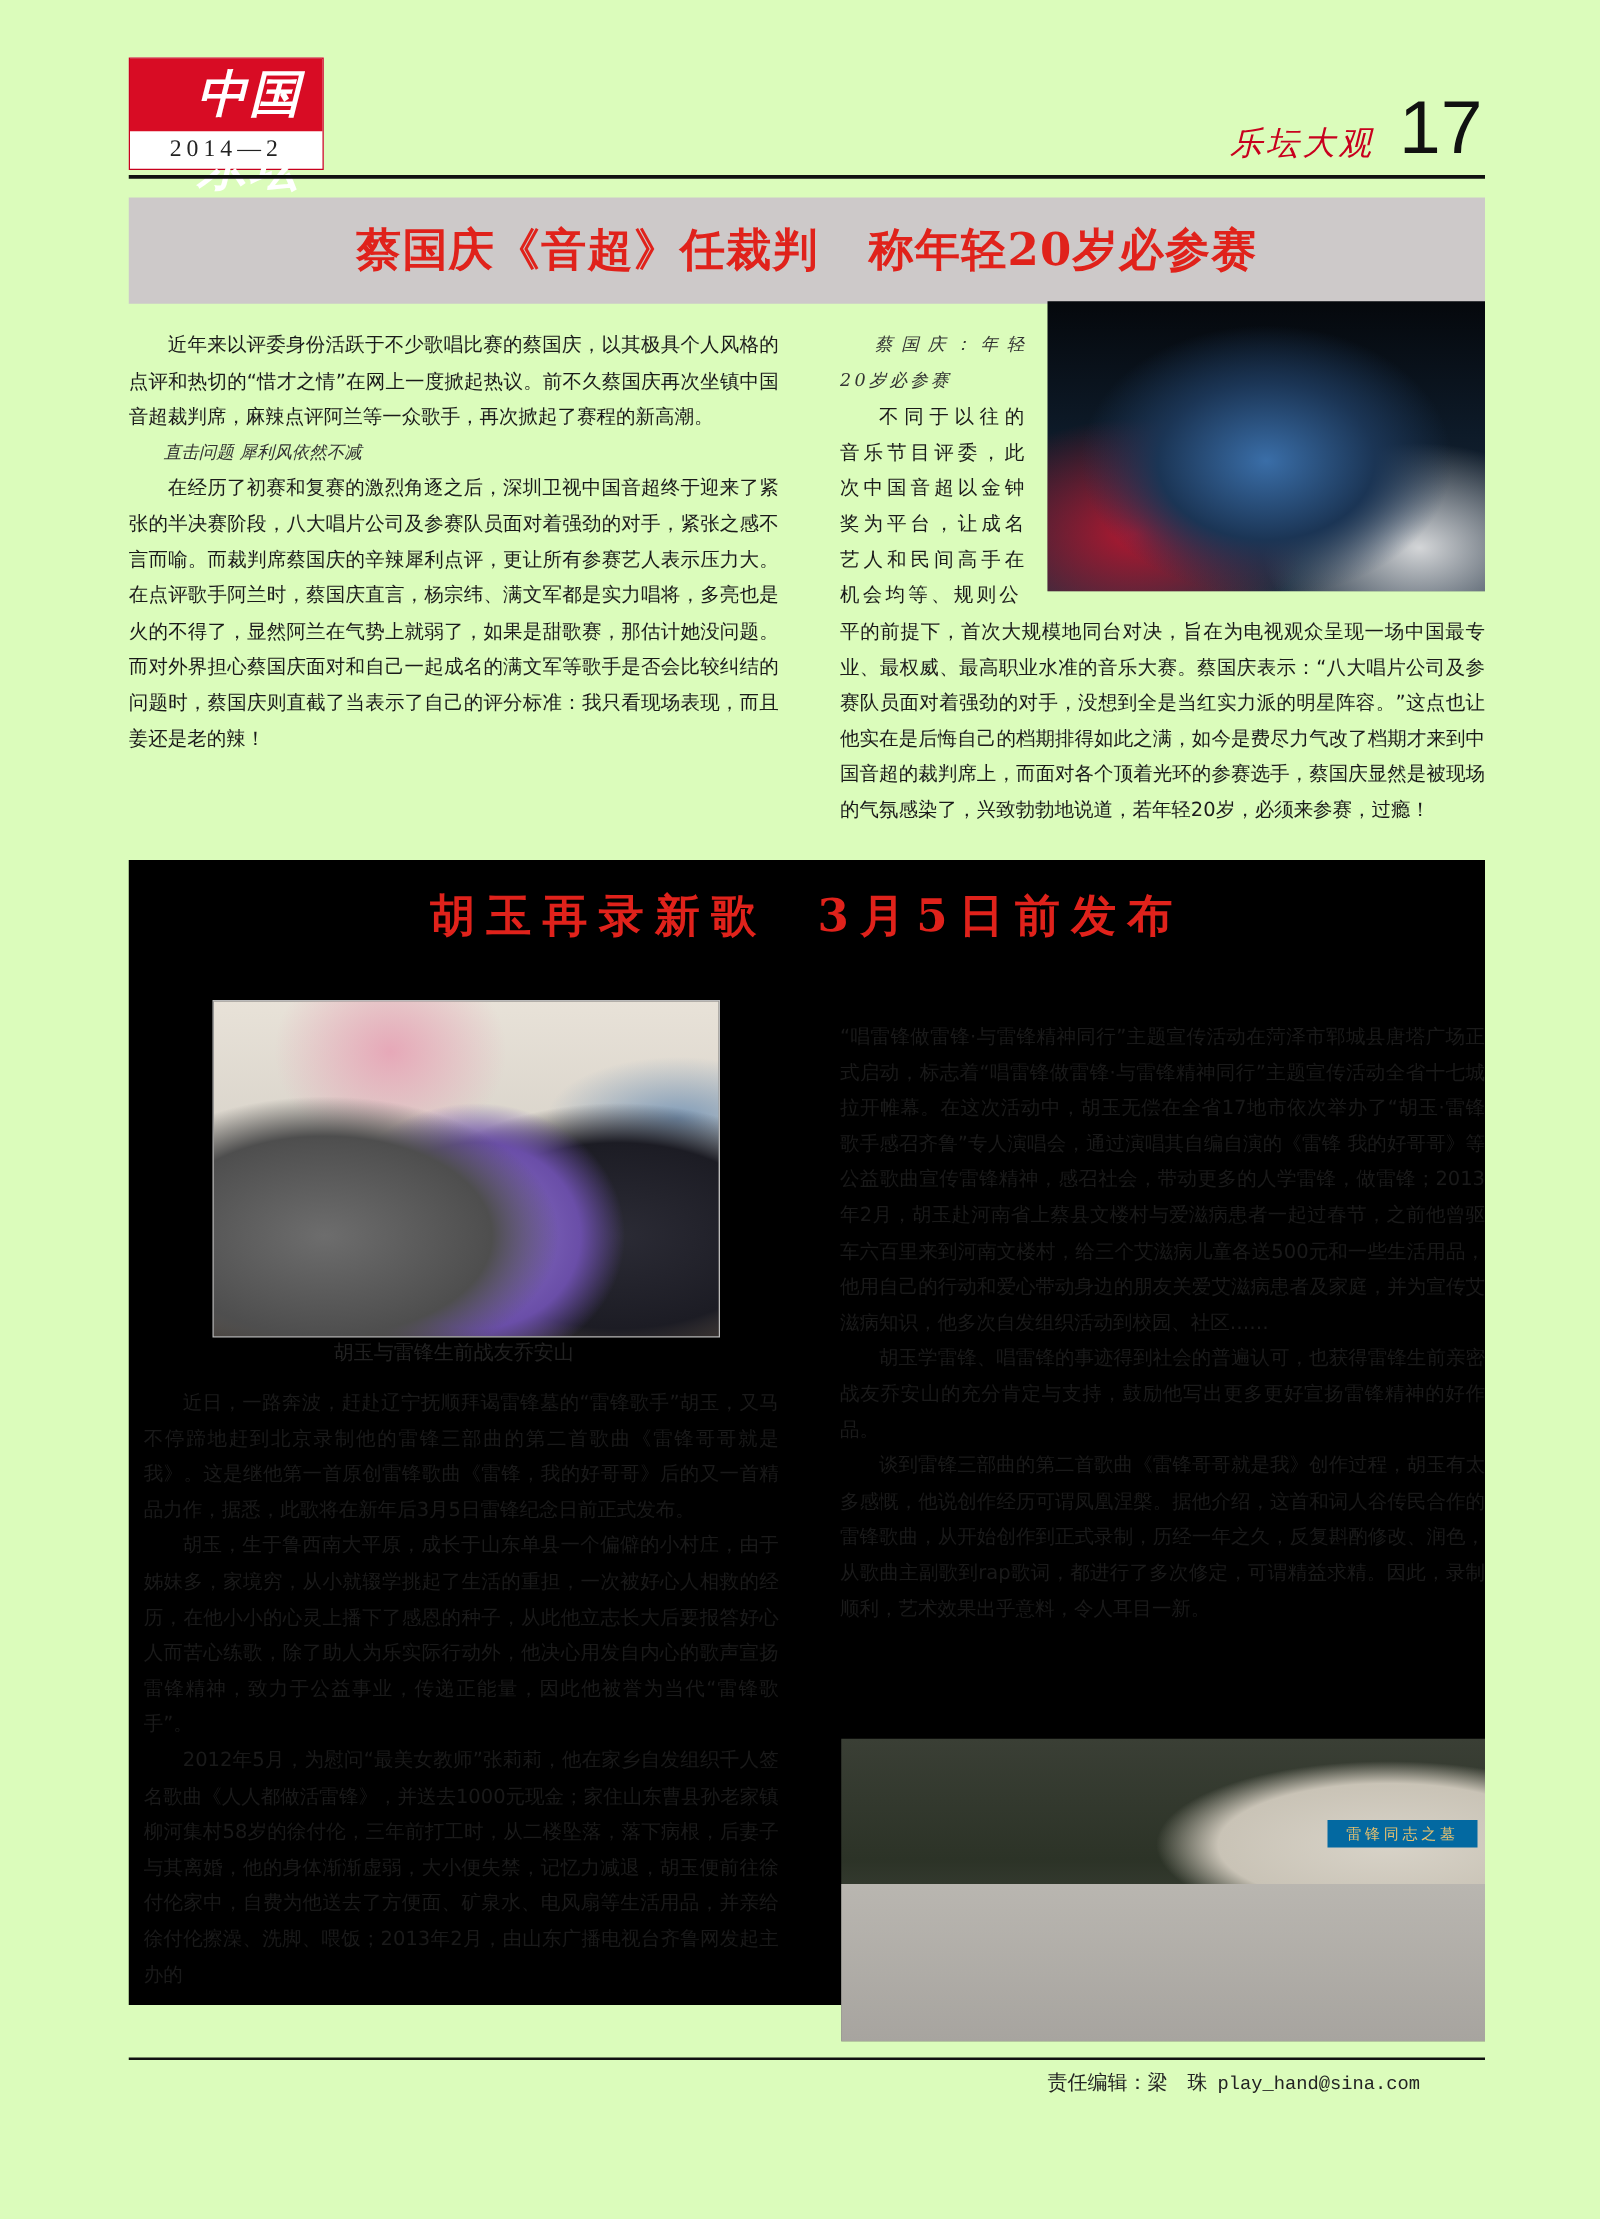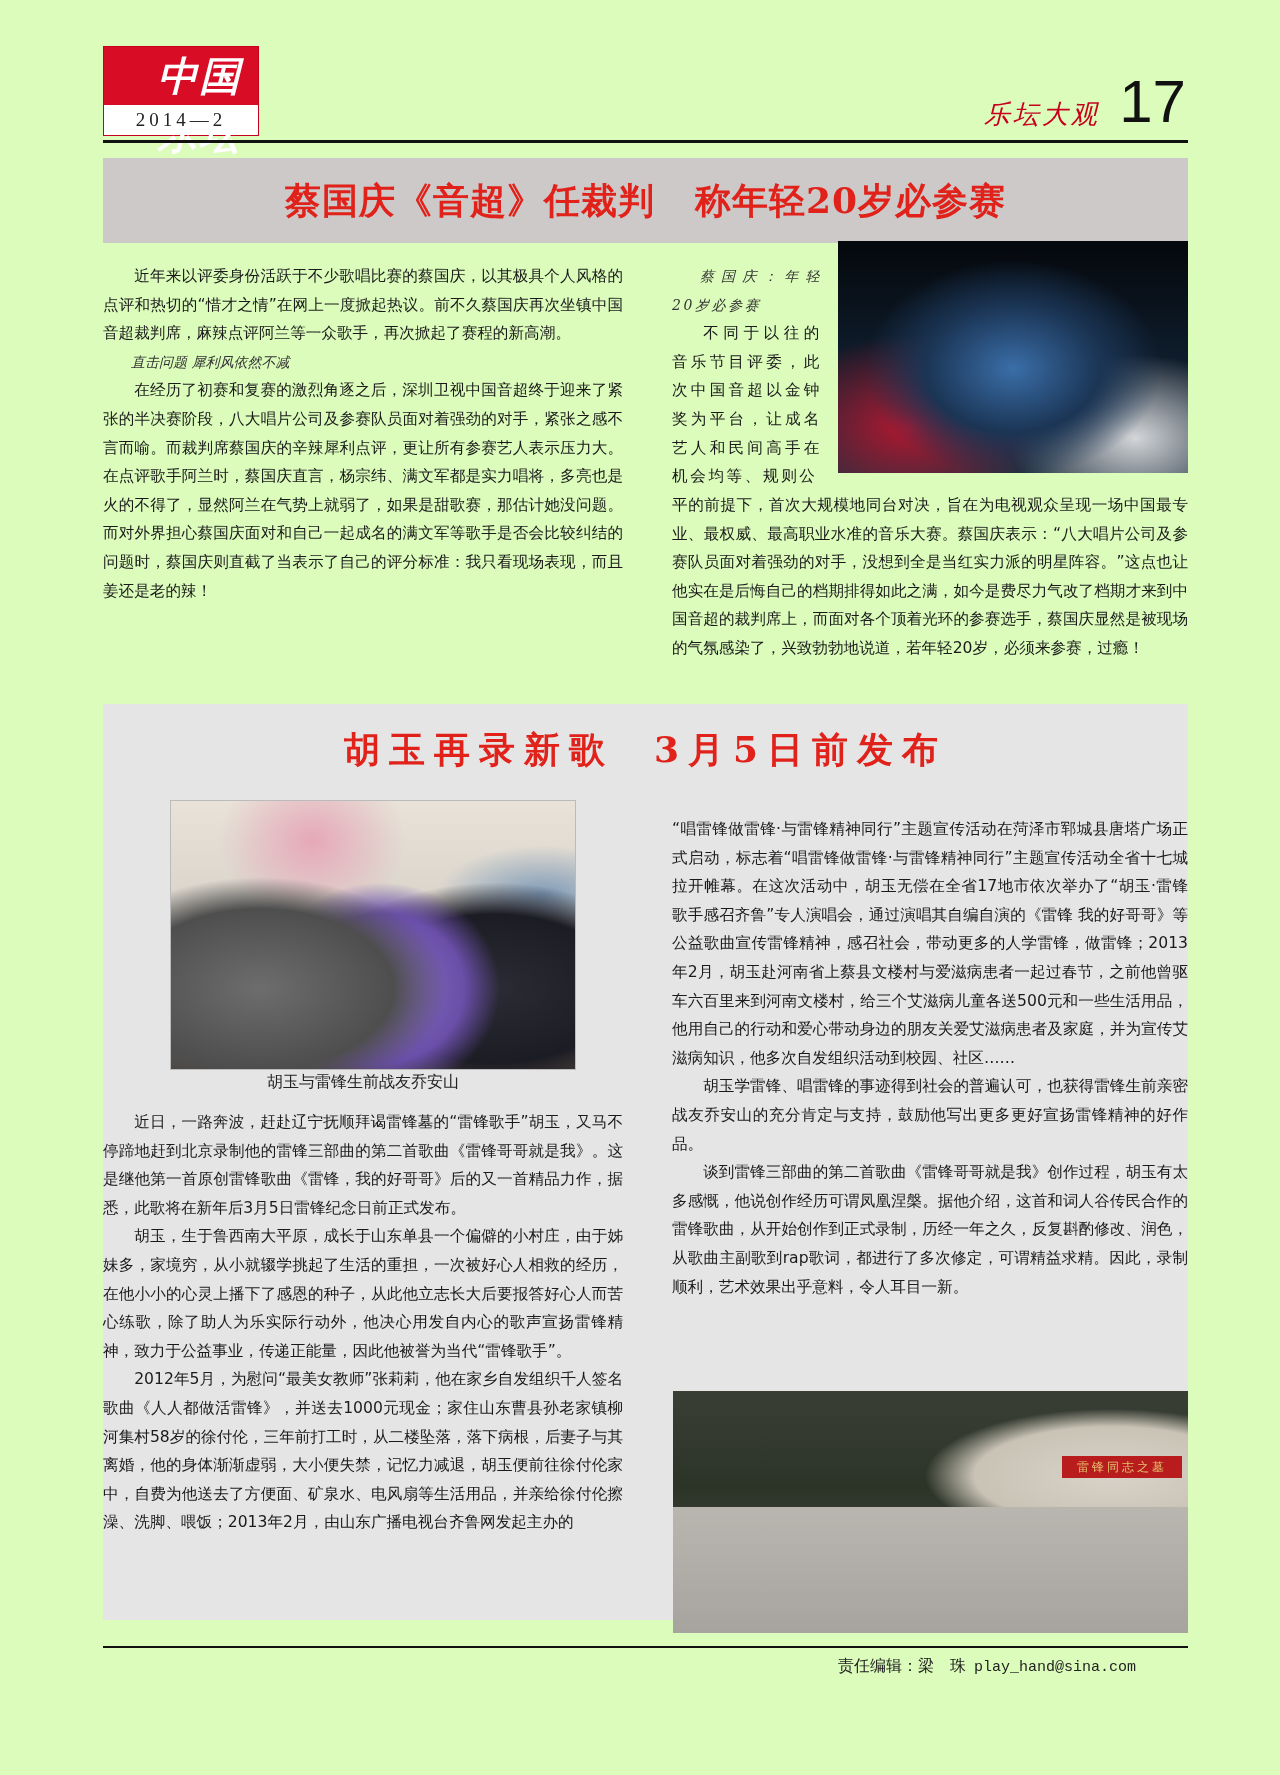--- a/index.html
+++ b/index.html
@@ -69,52 +69,52 @@
   .a1-full { left: 672px; top: 491px; width: 516px; }
   .photo1 {
     left: 838px; top: 241px; width: 350px; height: 232px;
     background:
       radial-gradient(ellipse at 50% 55%, #3a6ea8 0%, #1b3555 35%, transparent 60%),
       radial-gradient(ellipse at 20% 80%, #b01830 0%, transparent 35%),
       radial-gradient(ellipse at 85% 85%, #d4d6d8 0%, transparent 30%),
       linear-gradient(180deg, #05080c 0%, #0d1a28 45%, #1f2f40 100%);
   }
 
-  .box2 { left: 103px; top: 704px; width: 1085px; height: 916px; background: #e5e5e5; }
+  .box2 { left: 103px; top: 688px; width: 1085px; height: 916px; background: #000000; }
   .h2 { font-size: 36px; line-height: 90px; letter-spacing: 9px; }
   .h2 .gap { display: inline-block; width: 40px; }
 
   .photo2 {
     left: 170px; top: 800px; width: 406px; height: 270px;
     background:
       radial-gradient(ellipse at 22% 70%, #6d6d6d 0%, #4e4e4e 30%, transparent 42%),
       radial-gradient(ellipse at 52% 70%, #8e78c8 0%, #6a4ea8 28%, transparent 40%),
       radial-gradient(ellipse at 80% 70%, #2b2b35 0%, #1c1c24 28%, transparent 40%),
       radial-gradient(ellipse at 35% 15%, #e6a8b8 0%, transparent 25%),
       radial-gradient(ellipse at 92% 35%, #7f9bb8 0%, transparent 20%),
       linear-gradient(180deg, #e8e2d8 0%, #d4cfc6 55%, #4a4038 100%);
     border: 1px solid #bbb;
   }
   .caption2 {
     left: 103px; top: 1072px; width: 520px; text-align: center;
     font-family: "DejaVu Serif", serif; font-size: 16px; color: #222;
   }
-  .a2-left { left: 103px; top: 1108px; width: 520px; }
+  .a2-left { left: 103px; top: 1108px; width: 520px; padding-left: 12px; }
   .a2-right { left: 672px; top: 815px; width: 516px; }
 
   .photo3 {
     left: 673px; top: 1391px; width: 515px; height: 242px;
     background:
       linear-gradient(180deg, transparent 0%, transparent 48%, #b9b6b0 48%, #a7a49f 100%),
       radial-gradient(ellipse at 85% 35%, #d8d3c8 0%, #c9c3b6 22%, transparent 30%),
       linear-gradient(180deg, #3a3f35 0%, #2c3327 40%, #5a5c55 100%);
   }
   .tomb-plaque {
     left: 1062px; top: 1456px; width: 120px; height: 22px;
-    background: #b91c1c; color: #e5c170; font-size: 12px; line-height: 22px;
+    background: #0369a1; color: #e5c170; font-size: 12px; line-height: 22px;
     text-align: center; font-family: "DejaVu Serif", serif; letter-spacing: 3px;
   }
 
   .footer {
     left: 838px; top: 1656px;
     font-family: "Liberation Serif", "DejaVu Serif", serif; font-size: 16px; color: #222;
     white-space: pre;
   }
   .footer .email { font-family: "Liberation Mono", "DejaVu Sans Mono", monospace; font-size: 15px; }
 </style>

